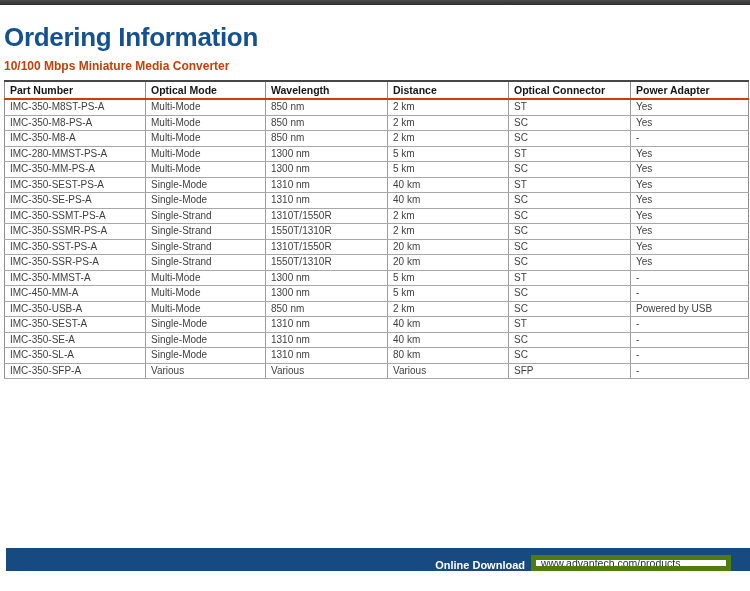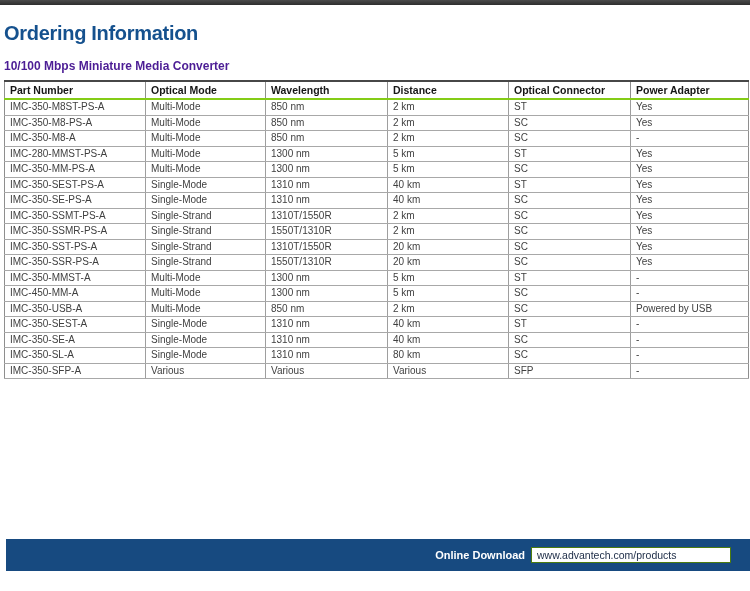--- a/index.html
+++ b/index.html
@@ -18,33 +18,33 @@
     position: absolute;
     top: 0; left: 0; right: 0;
     height: 5px;
     background: linear-gradient(to bottom, #4a4a4a, #2e2e2e);
   }
   .page-title {
     position: absolute;
     top: 22px;
     left: 4px;
     margin: 0;
-    font-size: 20px;
+    font-size: 26px;
     font-weight: bold;
     letter-spacing: -0.3px;
     color: #15518e;
   }
   .page-subtitle {
     position: absolute;
     top: 59px;
     left: 4px;
     margin: 0;
     font-size: 12px;
     font-weight: bold;
-    color: #4c1d95;
+    color: #c2410c;
   }
   table.ordering {
     position: absolute;
     top: 80px;
     left: 4px;
     width: 744px;
     border-collapse: collapse;
     table-layout: fixed;
     border: 1px solid #8e8e8e;
     border-top: 2px solid #474747;
@@ -56,21 +56,21 @@
   table.ordering col.c5 { width: 122px; }
   table.ordering col.c6 { width: 118px; }
   table.ordering th {
     text-align: left;
     font-size: 10.5px;
     font-weight: bold;
     color: #161616;
     padding: 2px 4px 2px 5px;
     height: 11px;
     border-left: 1px solid #8e8e8e;
-    border-bottom: 2px solid #84cc16;
+    border-bottom: 2px solid #c2410c;
     white-space: nowrap;
     overflow: hidden;
   }
   table.ordering td {
     font-size: 10px;
     color: #3f3f3f;
     padding: 1px 4px 1px 5px;
     height: 12.5px;
     border-left: 1px solid #9e9e9e;
     border-bottom: 1px solid #a8a8a8;
@@ -78,38 +78,38 @@
     overflow: hidden;
     line-height: 12px;
   }
   table.ordering th:first-child,
   table.ordering td:first-child { border-left: none; }
   .footer-bar {
     position: absolute;
     left: 6px;
     right: 0;
     bottom: 20px;
-    height: 32px;
+    height: 23px;
     background: #174a80;
     display: flex;
-    align-items: center;
+    align-items: flex-end;
     justify-content: flex-end;
     box-sizing: border-box;
     padding-right: 19px;
   }
   .footer-label {
     color: #ffffff;
     font-weight: bold;
     font-size: 11px;
     white-space: nowrap;
     margin-right: 6px;
   }
   .footer-url-box {
     background: #ffffff;
-    border: 1px solid #4d7c0f;
+    border: 5px solid #4d7c0f;
     box-sizing: border-box;
     height: 16px;
     width: 200px;
     display: flex;
     align-items: center;
     padding-left: 5px;
     font-size: 10.5px;
     color: #21304a;
     white-space: nowrap;
     overflow: hidden;

